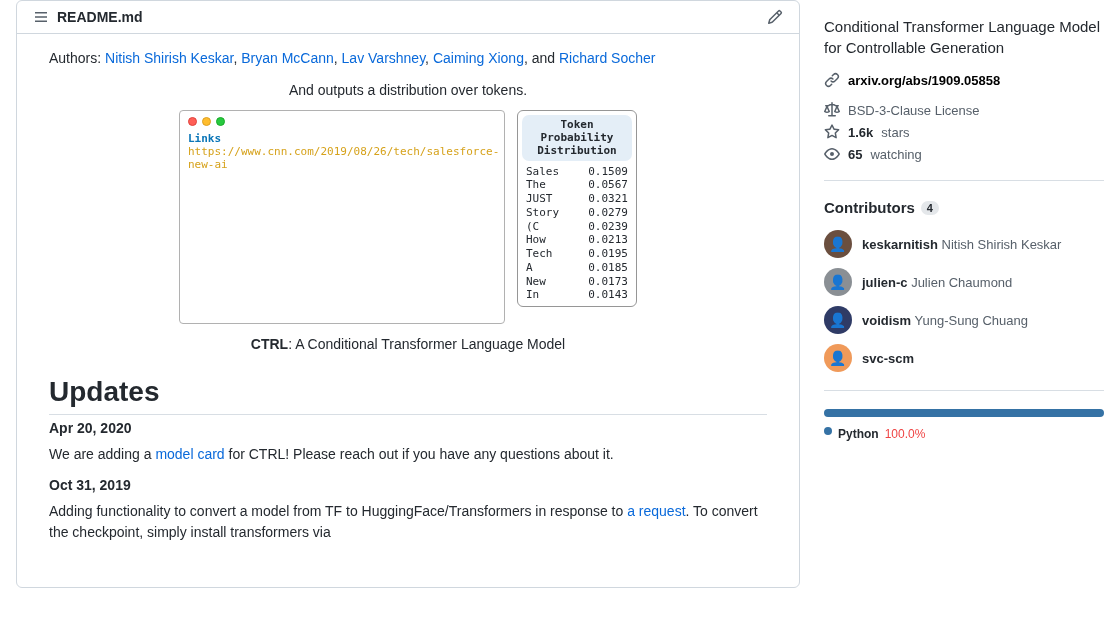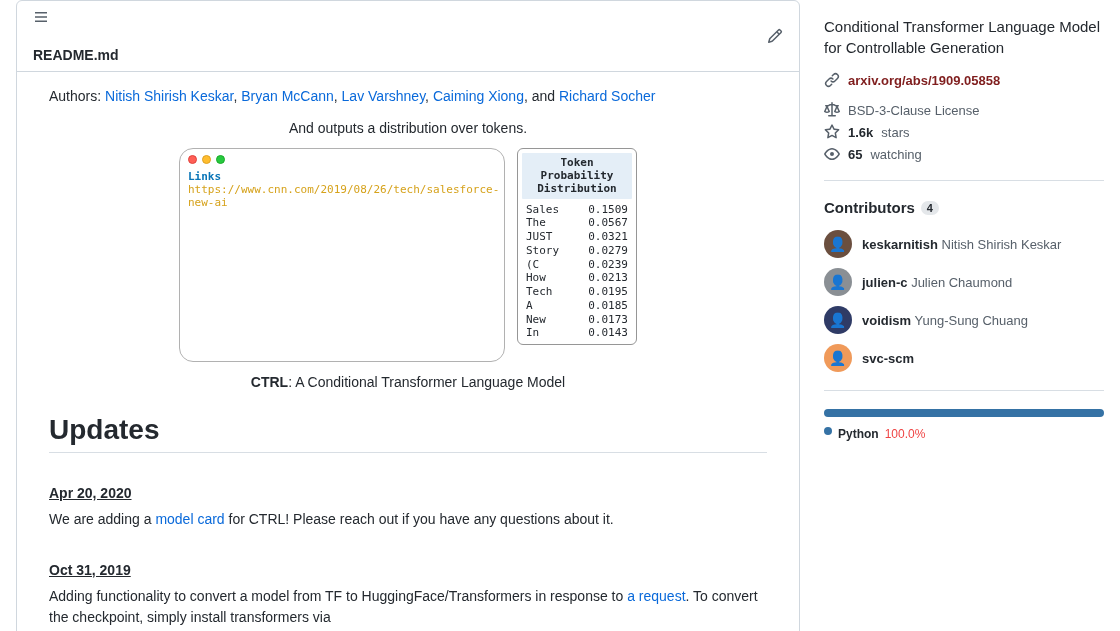--- a/index.html
+++ b/index.html
@@ -31,23 +31,22 @@
   }
   .readme-header {
     display: flex;
     align-items: center;
     justify-content: space-between;
     padding: 8px 16px;
     border-bottom: 1px solid #d0d7de;
   }
   .readme-header-left {
     display: flex;
-    align-items: flex-start;
-    gap: 22px;
-    flex-direction: column;
+    align-items: center;
+    gap: 8px;
   }
   .readme-header .filename {
     font-weight: 600;
     font-size: 14px;
   }
   .icon-svg {
     fill: #57606a;
     display: block;
   }
   .readme-body {
@@ -80,21 +79,21 @@
     margin: 16px 0 12px 0;
   }
   .figure-row {
     display: flex;
     gap: 12px;
     justify-content: center;
     margin-bottom: 12px;
   }
   .code-panel {
     border: 1px solid #b1b1b1;
-    border-radius: 14px;
+    border-radius: 4px;
     width: 326px;
     height: 214px;
     background: #fff;
     padding: 6px 8px;
     box-sizing: border-box;
     font-family: ui-monospace, SFMono-Regular, Menlo, monospace;
     font-size: 11px;
     overflow: hidden;
   }
   .traffic-lights {
@@ -115,56 +114,55 @@
     background: #fff;
     padding: 4px;
     box-sizing: border-box;
     font-family: ui-monospace, SFMono-Regular, Menlo, monospace;
     font-size: 11px;
     height: fit-content;
   }
   .dist-title {
     text-align: center;
     background: #e4eef7;
-    border-radius: 1px;
+    border-radius: 7px;
     padding: 3px 2px;
     font-weight: bold;
     margin-bottom: 4px;
     line-height: 1.2;
   }
   .dist-row {
     display: flex;
     justify-content: space-between;
     padding: 0 4px;
     line-height: 1.25;
   }
   .fig-bottom {
     text-align: center;
     margin: 8px 0 24px 0;
   }
   .update-date {
     font-weight: 600;
-    margin: 32px 0 8px 0;
-    text-decoration: underline;
+    margin: 5px 0 8px 0;
   }
   .para { margin: 0 0 12px 0; line-height: 1.5; }
   
   .about-desc {
     font-size: 15px;
     margin-bottom: 14px;
     line-height: 1.4;
   }
   .side-link-row {
     display: flex;
     align-items: center;
     gap: 8px;
     margin-bottom: 14px;
   }
   .side-link-row a {
-    color: #7f1d1d;
+    color: #000000;
     font-weight: 600;
     font-size: 13px;
     text-decoration: none;
   }
   .meta-row {
     display: flex;
     align-items: center;
     gap: 8px;
     color: #57606a;
     font-size: 13px;

